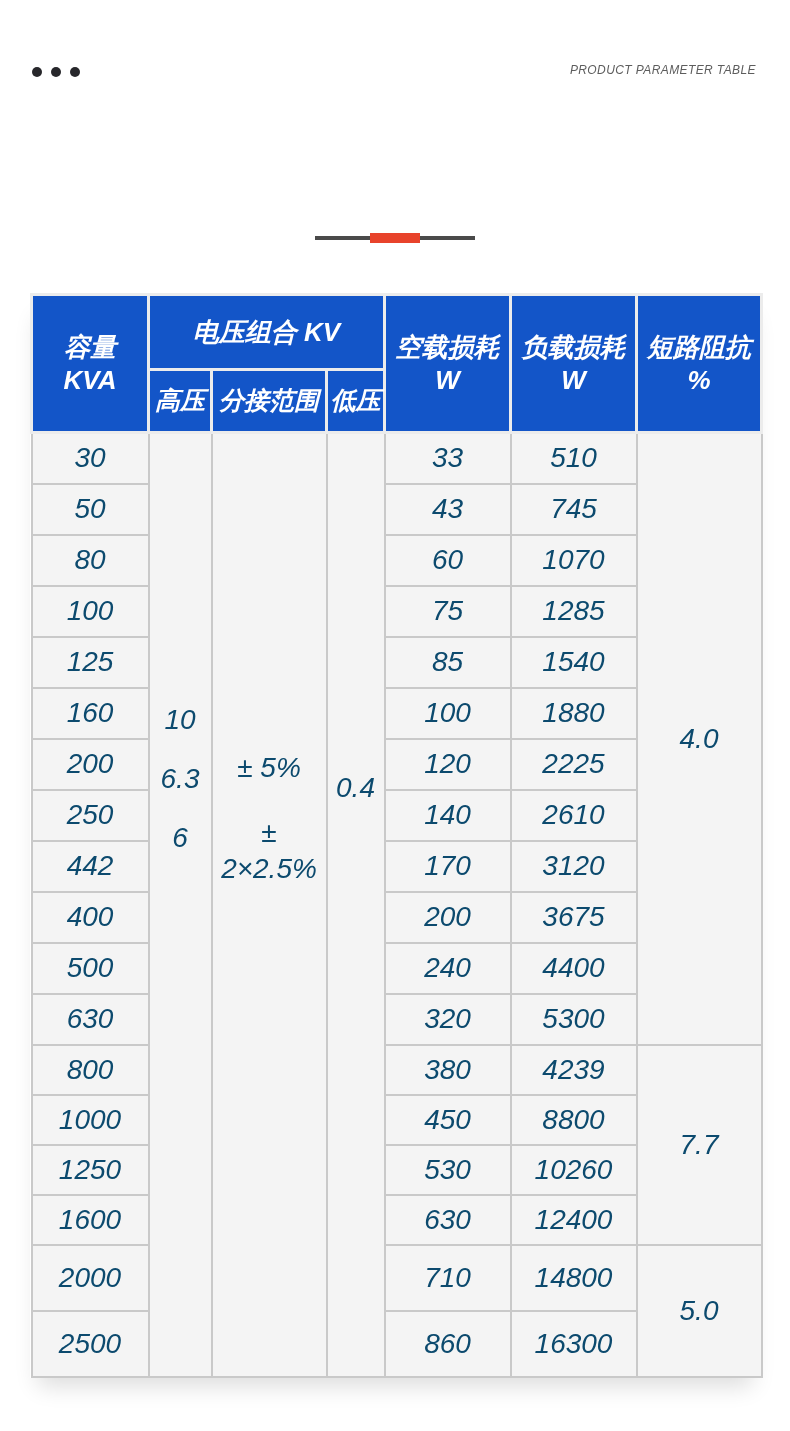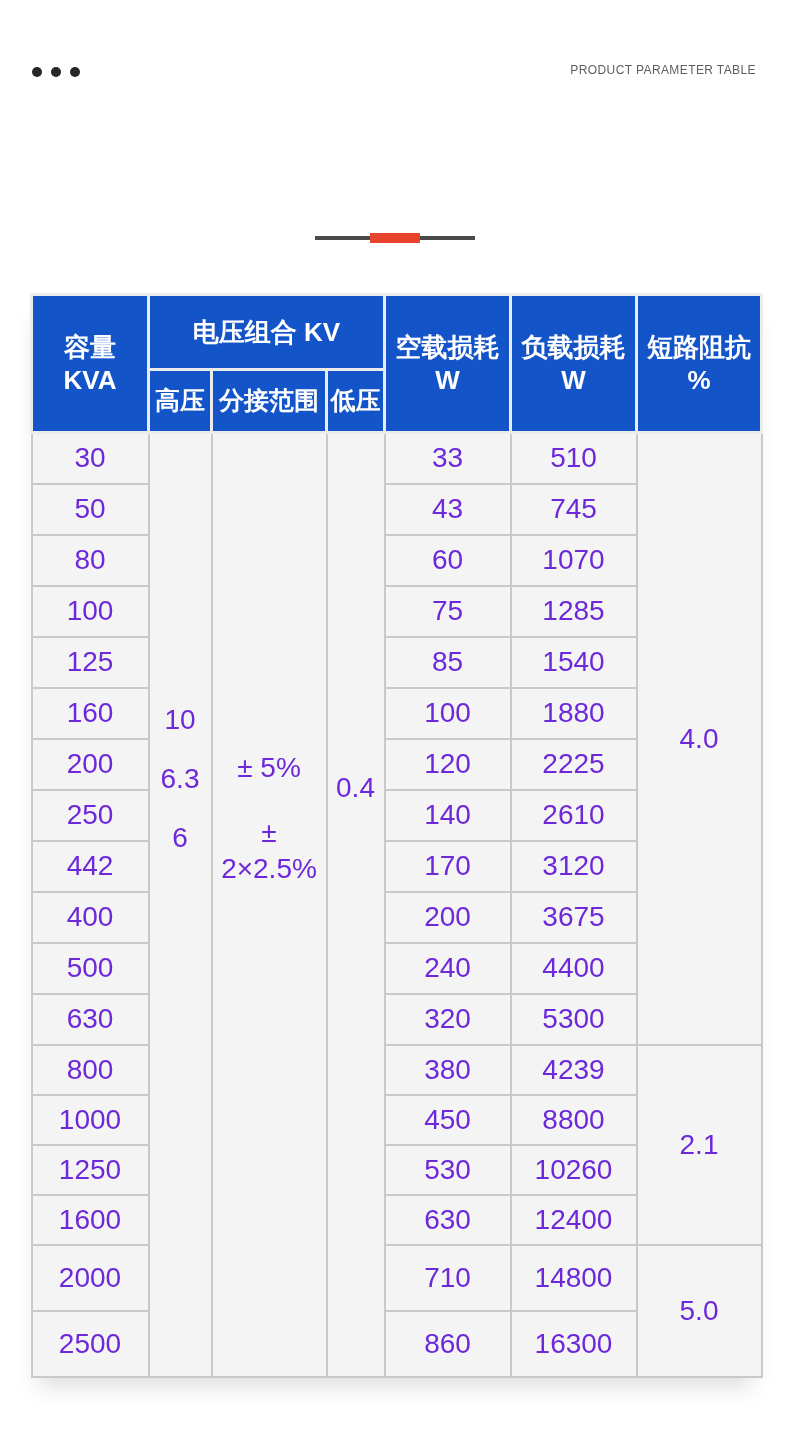--- a/index.html
+++ b/index.html
@@ -1,21 +1,21 @@
 <!DOCTYPE html>
 <html><head>
 <meta charset="utf-8">
 <style>
   * { margin: 0; padding: 0; box-sizing: border-box; }
   html, body { background: #ffffff; }
   body {
     font-family: "Liberation Sans", "DejaVu Sans", sans-serif;
     width: 790px; height: 1431px; position: relative; overflow: hidden;
   }
-  .page { position: absolute; inset: 0; background: #ffffff; }
+  .page { position: absolute; inset: 0; background: #ffffff; font-style: italic; }
 
   
   .dots { position: absolute; left: 32px; top: 67px; display: flex; gap: 9px; }
   .dots i { width: 10px; height: 10px; border-radius: 50%; background: #27272b; display: block; }
   .top-label {
     position: absolute; right: 34px; top: 63px;
     font-size: 12px; letter-spacing: 0.4px; color: #5d5d5d;
     font-family: "Liberation Sans", sans-serif;
   }
 
@@ -46,21 +46,21 @@
   th, td { text-align: center; vertical-align: middle; }
 
   th {
     background: #1355c8; color: #ffffff; font-weight: bold;
     border: 3px solid #ececec; font-size: 26px; line-height: 1.25;
   }
   tr.h-top th { height: 75px; }
   tr.h-sub th { height: 63px; font-size: 25px; }
 
   td {
-    background: #f4f4f4; color: #6d28d9;
+    background: #f4f4f4; color: #0c4a6e;
     border: 2px solid #c9c9c9; font-size: 28px;
   }
   tr.r51 { height: 51px; }
   tr.r50 { height: 50px; }
   tr.r66 { height: 66px; }
 
   td.merged { vertical-align: top; }
   .stack { display: flex; flex-direction: column; align-items: center; }
   .stack span { display: block; line-height: 36px; }
   .hv-stack  { margin-top: 268px; gap: 23px; }
@@ -201,21 +201,21 @@
         </tr>
         <tr class="r51">
           <td>630</td>
           <td>320</td>
           <td>5300</td>
         </tr>
         <tr class="r50">
           <td>800</td>
           <td>380</td>
           <td>4239</td>
-          <td class="imp" rowspan="4">2.1</td>
+          <td class="imp" rowspan="4">7.7</td>
         </tr>
         <tr class="r50">
           <td>1000</td>
           <td>450</td>
           <td>8800</td>
         </tr>
         <tr class="r50">
           <td>1250</td>
           <td>530</td>
           <td>10260</td>

